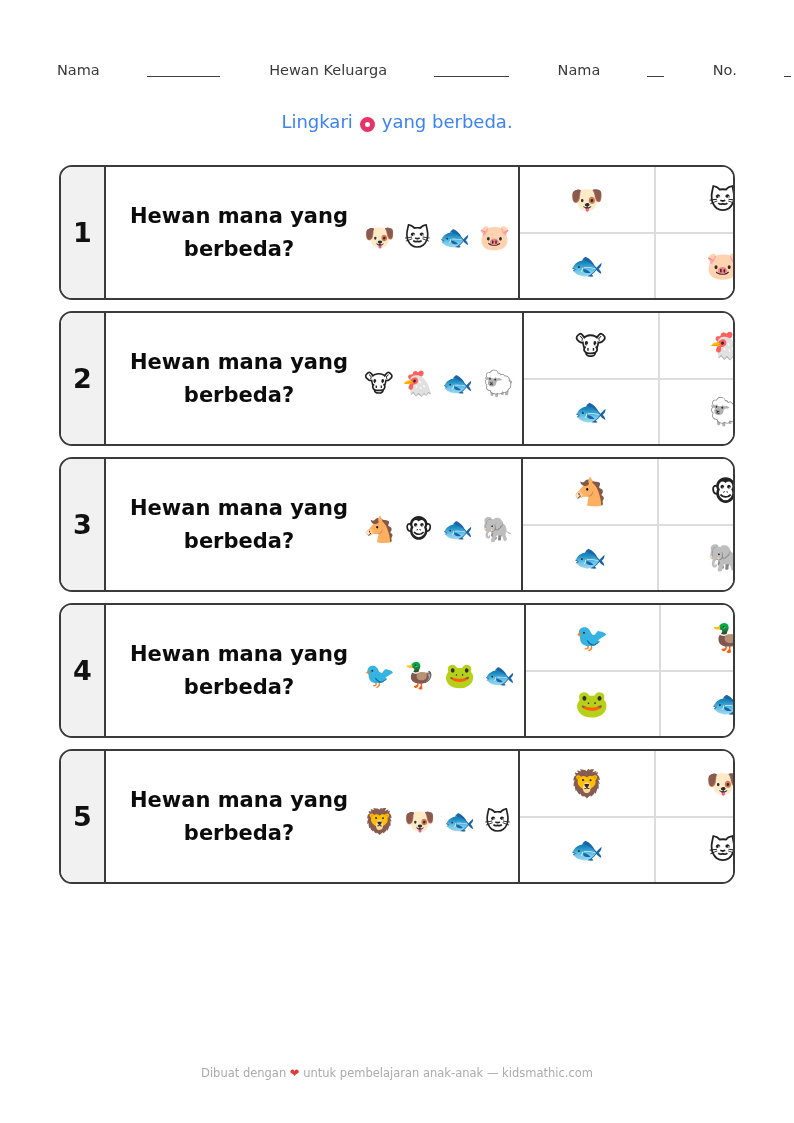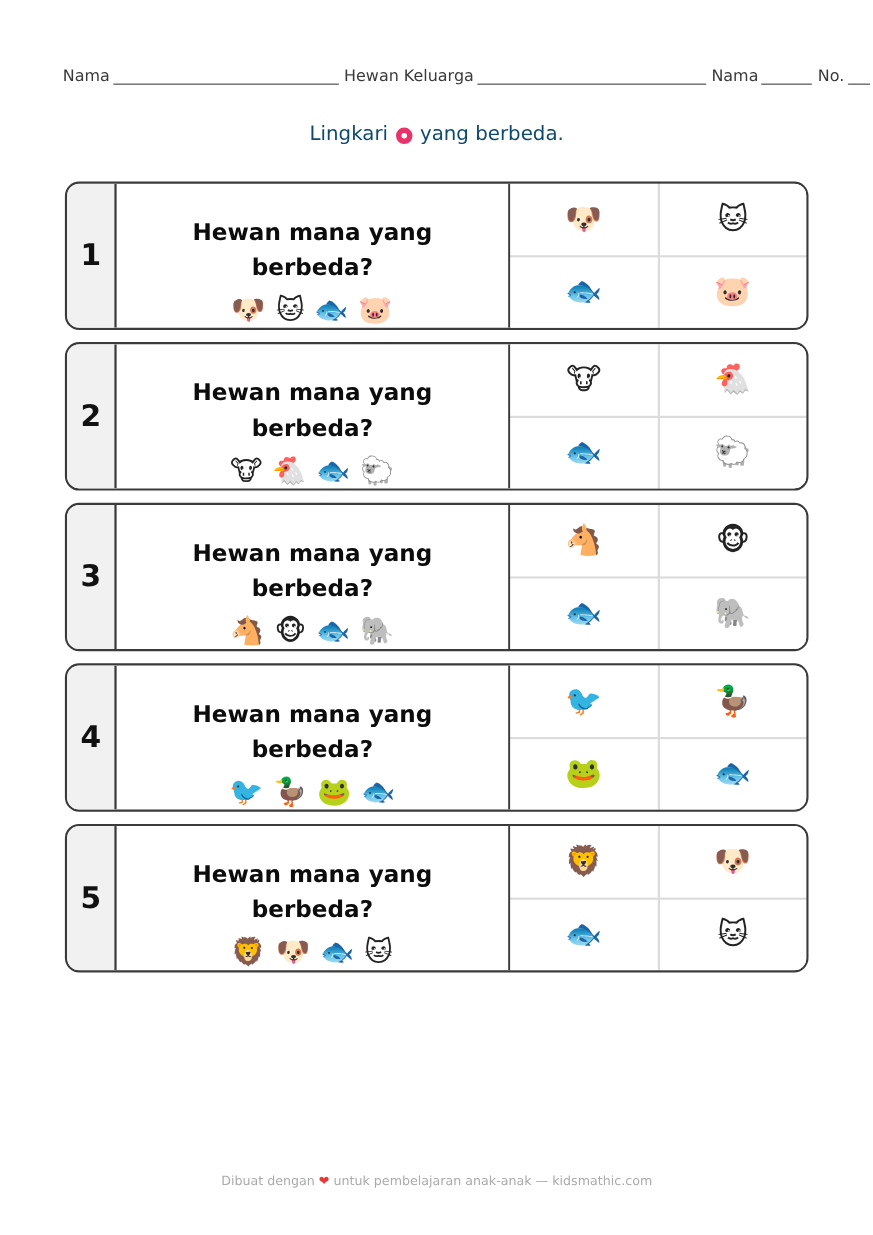--- a/index.html
+++ b/index.html
@@ -1,44 +1,44 @@
 <!DOCTYPE html>
 <html><head>
 <meta charset="utf-8">
 <style>
   * { margin:0; padding:0; box-sizing:border-box; }
   html,body { width:794px; height:1123px; background:#ffffff; overflow:hidden; position:relative;
     font-family:"DejaVu Sans","Liberation Sans",sans-serif; color:#222; }
 
   
   .header { position:absolute; top:62px; left:57px; right:3px;
-    display:flex; align-items:flex-end; font-size:14.5px; color:#3a3a3a; }
+    display:flex; align-items:flex-end; font-size:14.5px; color:#3a3a3a;gap:44px; }
   .hlabel { white-space:nowrap; padding-bottom:1px; }
   .hline { border-bottom:1.5px solid #3f3f3f; height:4px; margin:0 5px 2px 3px; flex-shrink:1; }
   .hline.l1 { width:205px; }
   .hline.l2 { width:208px; }
   .hline.l3 { width:46px; }
   .hline.l4 { flex:1 1 20px; margin-right:0; }
 
   
   .title { position:absolute; top:111px; left:0; width:100%; text-align:center;
-    font-size:18px; color:#0c4a6e; }
+    font-size:18px; color:#3b82f6; }
   .ring { display:inline-block; width:15px; height:15px; border:5.5px solid #e8336a;
     border-radius:50%; vertical-align:-4px; margin:0 7px; }
 
   
   .cards { position:absolute; top:165px; left:59px; width:676px;
     display:flex; flex-direction:column; gap:11px; }
   .card { height:135px; display:flex; background:#fff;
     border:2px solid #3a3a3a; border-radius:13px; overflow:hidden; }
   .num { width:45px; flex:0 0 45px; background:#f1f1f1; border-right:2px solid #3a3a3a;
     display:flex; align-items:center; justify-content:center;
     font-size:27px; font-weight:bold; color:#111; }
   .qarea { flex:1; border-right:2px solid #3a3a3a;
-    display:flex; flex-direction:column; align-items:center; justify-content:flex-end;
+    display:flex; flex-direction:row; align-items:center; justify-content:space-between;
     padding:4px 8px; }
   .qtext { width:250px; text-align:center; font-size:21px; font-weight:bold;
     color:#0c0c0c; line-height:1.55; }
   .qemojis { display:flex; gap:9px; font-size:25px; line-height:1; margin-top:9px; }
   .answers { width:269px; flex:0 0 269px; display:grid;
     grid-template-columns:1fr 1fr; grid-template-rows:1fr 1fr;
     gap:2px; background:#dcdcdc; }
   .acell { background:#fff; display:flex; align-items:center; justify-content:center;
     font-size:27px; line-height:1; cursor:pointer; }
 

